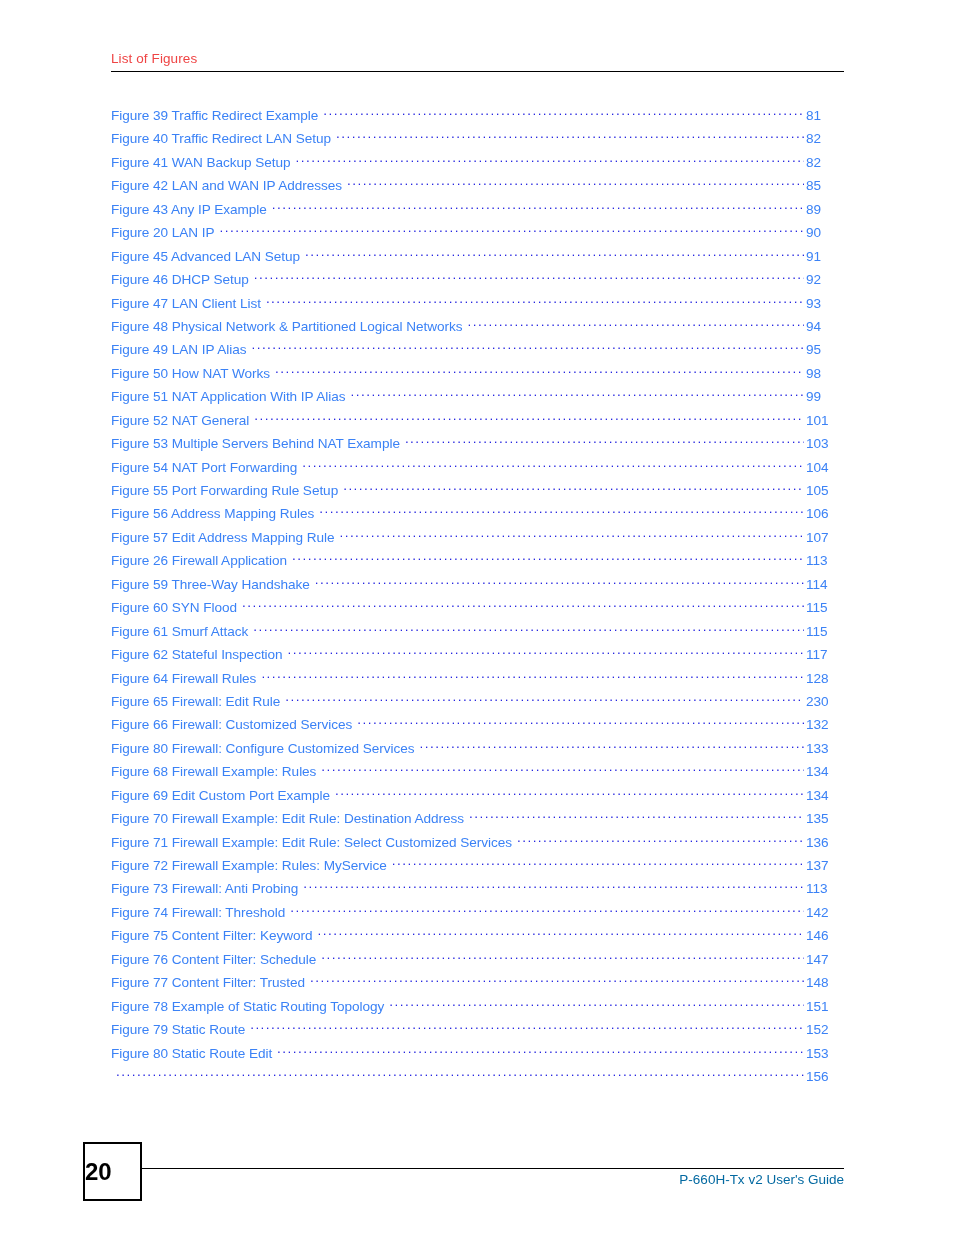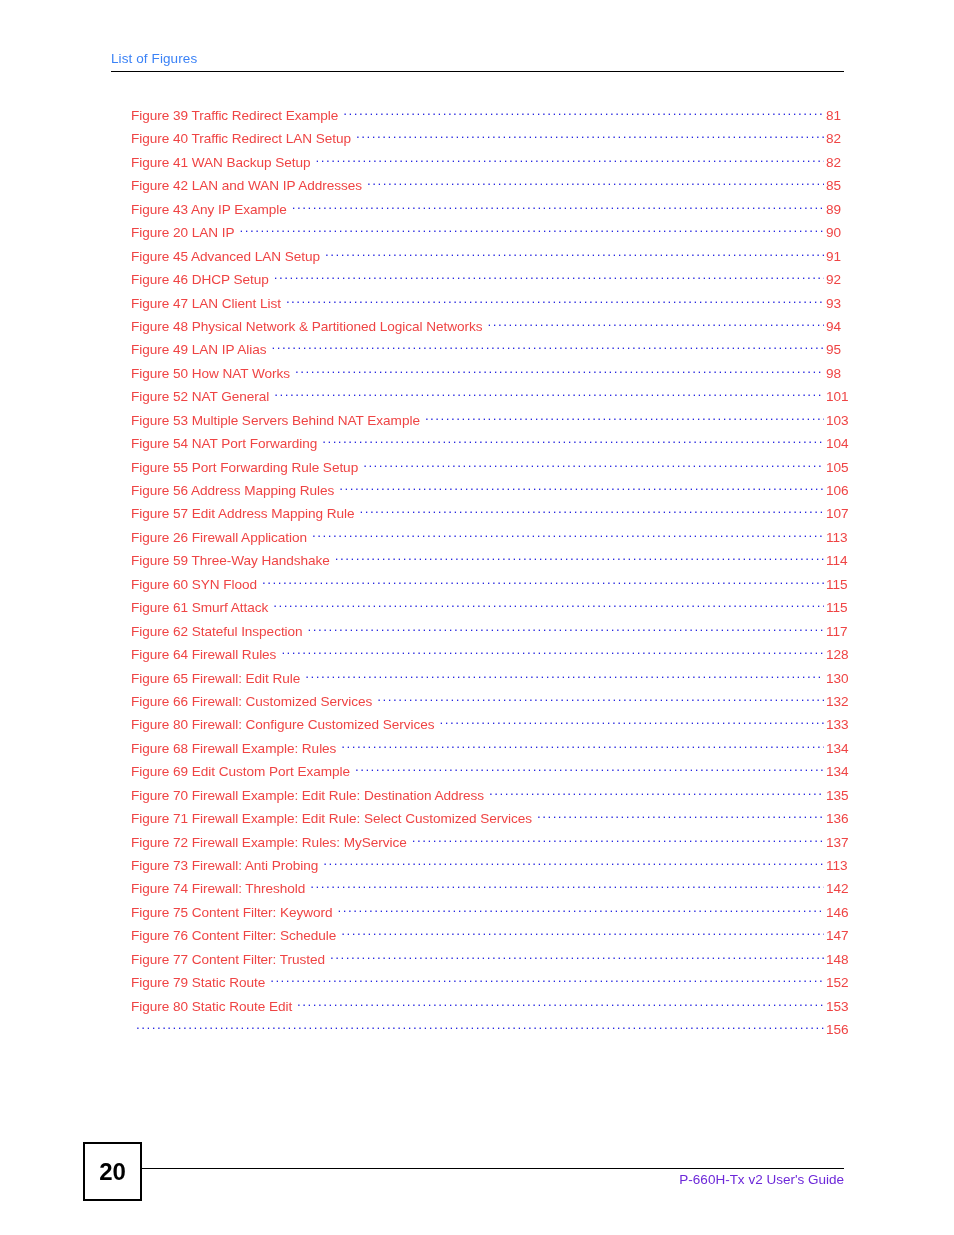--- a/index.html
+++ b/index.html
@@ -24,21 +24,21 @@
 
   
   .header {
     position: absolute;
     left: 111px;
     top: 50px;
     width: 733px;
   }
   .header-title {
     font-size: 13.5px;
-    color: #3b82f6;
+    color: #ef4444;
     line-height: 17px;
     letter-spacing: 0.1px;
     white-space: nowrap;
   }
   .header-rule {
     margin-top: 4px;
     border-bottom: 1.6px solid #000000;
     width: 733px;
   }
 
@@ -47,25 +47,24 @@
     position: absolute;
     left: 111px;
     top: 107px;
     width: 719px;
   }
   .toc-entry {
     display: flex;
     align-items: baseline;
     width: 100%;
     height: 23.45px;
-    color: #ef4444;
+    color: #3b82f6;
     font-size: 13.6px;
     white-space: nowrap;
     overflow: hidden;
-    margin-left: 20px;
   }
   .toc-label {
     flex: 0 0 auto;
     letter-spacing: -0.05px;
   }
   .toc-leader {
     flex: 1 1 auto;
     overflow: hidden;
     margin: 0 2px 0 5px;
     position: relative;
@@ -93,21 +92,20 @@
   .footer-pagebox {
     position: absolute;
     left: 83px;
     top: 1142px;
     width: 55px;
     height: 55px;
     border: 2.6px solid #000000;
     background: #ffffff;
     display: flex;
     align-items: center;
-    justify-content: center;
     z-index: 2;
   }
   .footer-pagenum {
     font-size: 24px;
     font-weight: bold;
     color: #000000;
     line-height: 1;
   }
   .footer-rule {
     position: absolute;
@@ -115,21 +113,21 @@
     top: 1168px;
     width: 707px;
     border-bottom: 1.3px solid #000000;
     z-index: 1;
   }
   .footer-text {
     position: absolute;
     right: 110px;
     top: 1172px;
     font-size: 13.5px;
-    color: #6d28d9;
+    color: #0369a1;
     white-space: nowrap;
   }
 </style>
 </head>
 <body>
 
 <div class="page">
 
   <div class="header">
     <div class="header-title">List of Figures</div>
@@ -191,20 +189,25 @@
         <span class="toc-label">Figure 49 LAN IP Alias</span>
         <span class="toc-leader"></span>
         <span class="toc-page">95</span>
       </div>
       <div class="toc-entry">
         <span class="toc-label">Figure 50 How NAT Works</span>
         <span class="toc-leader"></span>
         <span class="toc-page">98</span>
       </div>
       <div class="toc-entry">
+        <span class="toc-label">Figure 51 NAT Application With IP Alias</span>
+        <span class="toc-leader"></span>
+        <span class="toc-page">99</span>
+      </div>
+      <div class="toc-entry">
         <span class="toc-label">Figure 52 NAT General</span>
         <span class="toc-leader"></span>
         <span class="toc-page">101</span>
       </div>
       <div class="toc-entry">
         <span class="toc-label">Figure 53 Multiple Servers Behind NAT Example</span>
         <span class="toc-leader"></span>
         <span class="toc-page">103</span>
       </div>
       <div class="toc-entry">
@@ -253,21 +256,21 @@
         <span class="toc-page">117</span>
       </div>
       <div class="toc-entry">
         <span class="toc-label">Figure 64 Firewall Rules</span>
         <span class="toc-leader"></span>
         <span class="toc-page">128</span>
       </div>
       <div class="toc-entry">
         <span class="toc-label">Figure 65 Firewall: Edit Rule</span>
         <span class="toc-leader"></span>
-        <span class="toc-page">130</span>
+        <span class="toc-page">230</span>
       </div>
       <div class="toc-entry">
         <span class="toc-label">Figure 66 Firewall: Customized Services</span>
         <span class="toc-leader"></span>
         <span class="toc-page">132</span>
       </div>
       <div class="toc-entry">
         <span class="toc-label">Figure 80 Firewall: Configure Customized Services</span>
         <span class="toc-leader"></span>
         <span class="toc-page">133</span>
@@ -314,20 +317,25 @@
       </div>
       <div class="toc-entry">
         <span class="toc-label">Figure 76 Content Filter: Schedule</span>
         <span class="toc-leader"></span>
         <span class="toc-page">147</span>
       </div>
       <div class="toc-entry">
         <span class="toc-label">Figure 77 Content Filter: Trusted</span>
         <span class="toc-leader"></span>
         <span class="toc-page">148</span>
+      </div>
+      <div class="toc-entry">
+        <span class="toc-label">Figure 78 Example of Static Routing Topology</span>
+        <span class="toc-leader"></span>
+        <span class="toc-page">151</span>
       </div>
       <div class="toc-entry">
         <span class="toc-label">Figure 79 Static Route</span>
         <span class="toc-leader"></span>
         <span class="toc-page">152</span>
       </div>
       <div class="toc-entry">
         <span class="toc-label">Figure 80 Static Route Edit</span>
         <span class="toc-leader"></span>
         <span class="toc-page">153</span>

